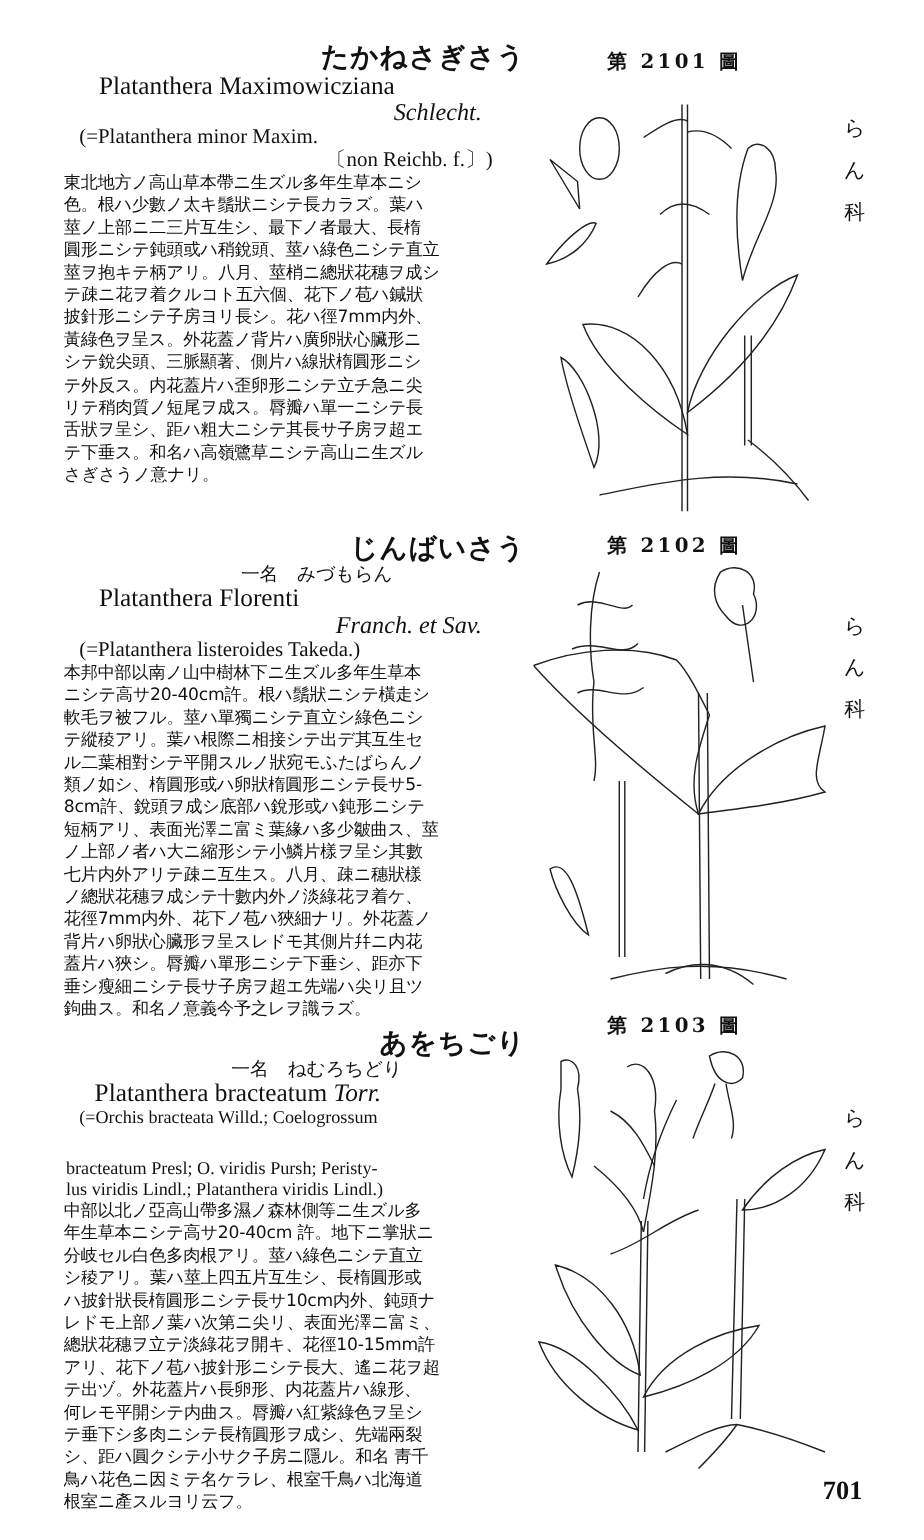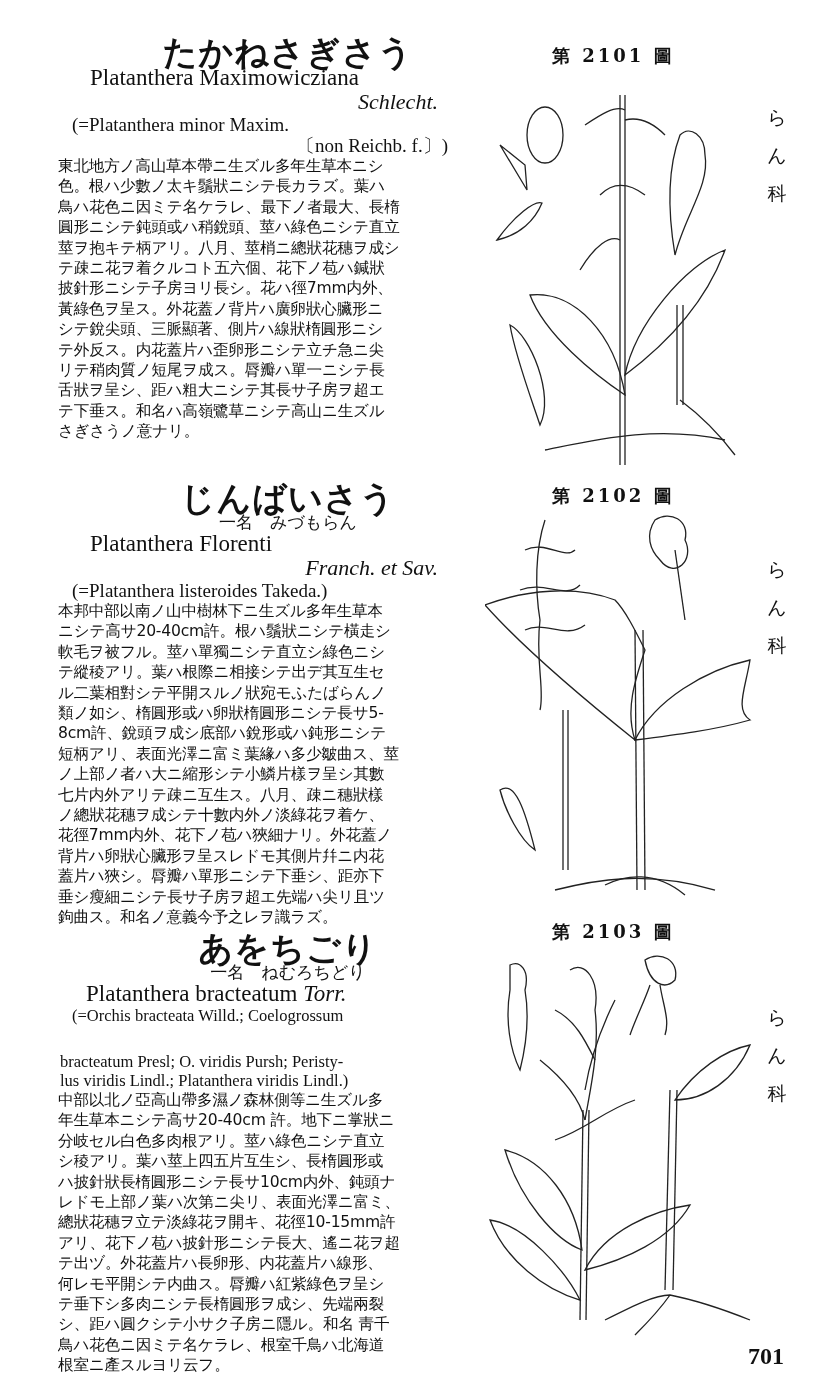--- a/index.html
+++ b/index.html
@@ -1,20 +1,20 @@
 <!DOCTYPE html>
 <html><head>
 <meta charset="utf-8">
 <style>
   html, body { margin: 0; padding: 0; background: #ffffff; }
   body { width: 840px; height: 1400px; position: relative; overflow: hidden;
          font-family: "DejaVu Serif", serif; color: #111; }
   .entry { position: absolute; left: 58px; width: 420px; }
-  .jp-title { text-align: center; font-family: "DejaVu Sans", sans-serif; font-weight: bold;
-              font-size: 34px; line-height: 28px; letter-spacing: 1px; margin-left: 40px; }
+  .jp-title { text-align: right; font-family: "DejaVu Sans", sans-serif; font-weight: bold;
+              font-size: 25px; line-height: 28px; letter-spacing: 1px; margin-left: 40px; }
   .alias { text-align: center; font-family: "DejaVu Sans", sans-serif; font-size: 17px;
            line-height: 20px; margin-left: 40px; }
   .sci { font-family: "Liberation Serif", serif; font-size: 23px; line-height: 24px;
          padding-left: 32px; }
   .auth { font-family: "Liberation Serif", serif; font-style: italic; font-size: 22px;
           line-height: 24px; text-align: right; padding-right: 40px; }
   .syn { font-family: "Liberation Serif", serif; font-size: 19px; line-height: 21px;
          padding-left: 14px; }
   .syn .r { text-align: right; padding-right: 30px; }
   .syn.small { font-size: 16.5px; line-height: 19px; padding-left: 14px; text-align: justify; }
@@ -37,21 +37,21 @@
   <div class="jp-title">たかねさぎさう</div>
   <div class="sci">Platanthera Maximowicziana</div>
   <div class="auth">Schlecht.</div>
   <div class="syn">
     <div>(=Platanthera minor Maxim.</div>
     <div class="r">〔non Reichb. f.〕)</div>
   </div>
   <div class="body-text">
     <div>東北地方ノ高山草本帶ニ生ズル多年生草本ニシ</div>
     <div>色。根ハ少數ノ太キ鬚狀ニシテ長カラズ。葉ハ</div>
-    <div>鳥ハ花色ニ因ミテ名ケラレ、最下ノ者最大、長楕</div>
+    <div>莖ノ上部ニ二三片互生シ、最下ノ者最大、長楕</div>
     <div>圓形ニシテ鈍頭或ハ稍銳頭、莖ハ綠色ニシテ直立</div>
     <div>莖ヲ抱キテ柄アリ。八月、莖梢ニ總狀花穗ヲ成シ</div>
     <div>テ疎ニ花ヲ着クルコト五六個、花下ノ苞ハ鍼狀</div>
     <div>披針形ニシテ子房ヨリ長シ。花ハ徑7mm内外、</div>
     <div>黃綠色ヲ呈ス。外花蓋ノ背片ハ廣卵狀心臟形ニ</div>
     <div>シテ銳尖頭、三脈顯著、側片ハ線狀楕圓形ニシ</div>
     <div>テ外反ス。内花蓋片ハ歪卵形ニシテ立チ急ニ尖</div>
     <div>リテ稍肉質ノ短尾ヲ成ス。脣瓣ハ單一ニシテ長</div>
     <div>舌狀ヲ呈シ、距ハ粗大ニシテ其長サ子房ヲ超エ</div>
     <div>テ下垂ス。和名ハ高嶺鷺草ニシテ高山ニ生ズル</div>

